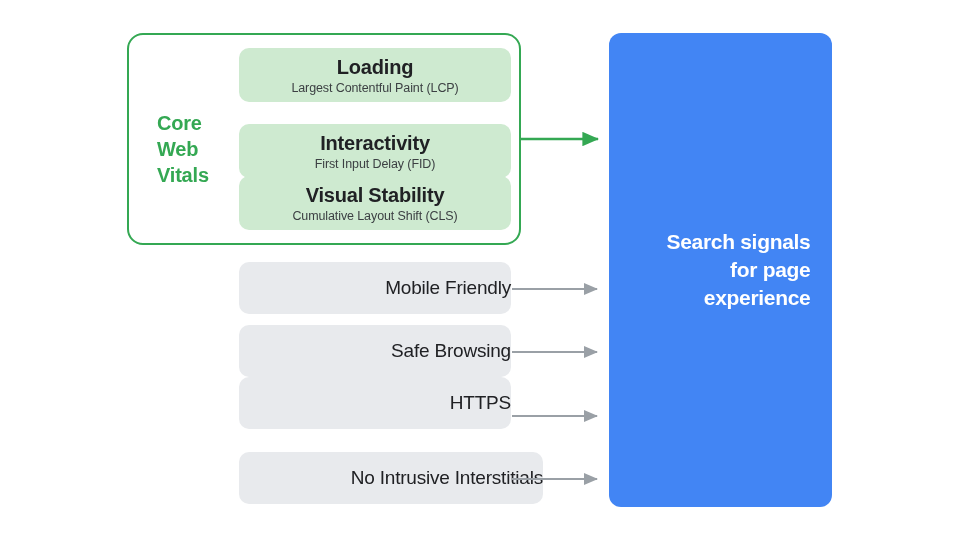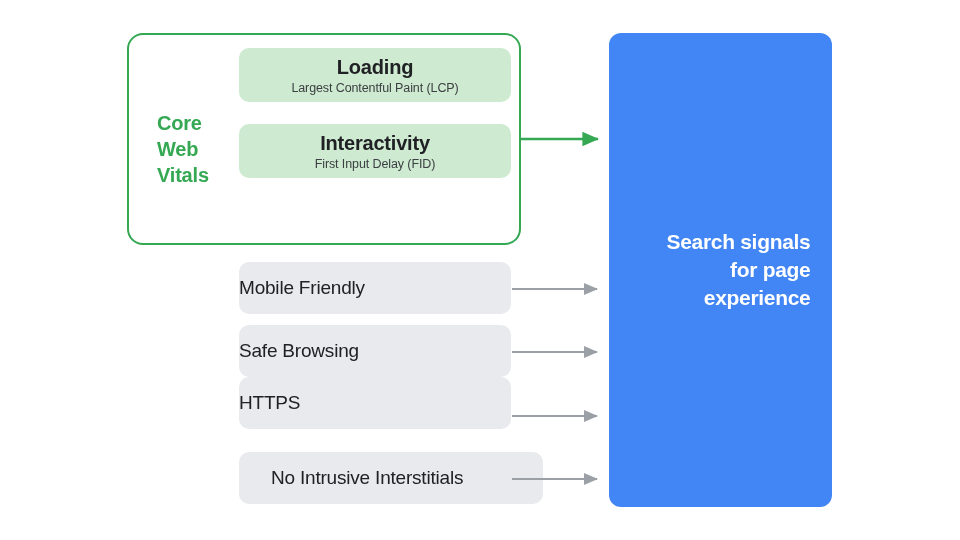--- a/index.html
+++ b/index.html
@@ -85,21 +85,21 @@
   
   .signal-box {
     position: absolute;
     left: 239px;
     width: 272px;
     height: 52px;
     background: #E8EAED;
     border-radius: 10px;
     display: flex;
     align-items: center;
-    justify-content: flex-start;
+    justify-content: flex-end;
   }
   .signal-box.s0 { top: 262px; }
   .signal-box.s1 { top: 325px; }
   .signal-box.s2 { top: 377px; }
   .signal-box.s3 { top: 452px; padding-left: 32px; }
 
   .signal-label {
     color: #202124;
     font-size: 19px;
     line-height: 24px;
@@ -151,20 +151,24 @@
   <div class="metric-card c0">
     <div class="metric-title">Loading</div>
     <div class="metric-sub">Largest Contentful Paint (LCP)</div>
   </div>
 
   <div class="metric-card c1">
     <div class="metric-title">Interactivity</div>
     <div class="metric-sub">First Input Delay (FID)</div>
   </div>
 
+  <div class="metric-card c2">
+    <div class="metric-title">Visual Stability</div>
+    <div class="metric-sub">Cumulative Layout Shift (CLS)</div>
+  </div>
 
   <div class="signal-box s0">
     <div class="signal-label">Mobile Friendly</div>
   </div>
   <div class="signal-box s1">
     <div class="signal-label">Safe Browsing</div>
   </div>
   <div class="signal-box s2">
     <div class="signal-label">HTTPS</div>
   </div>

